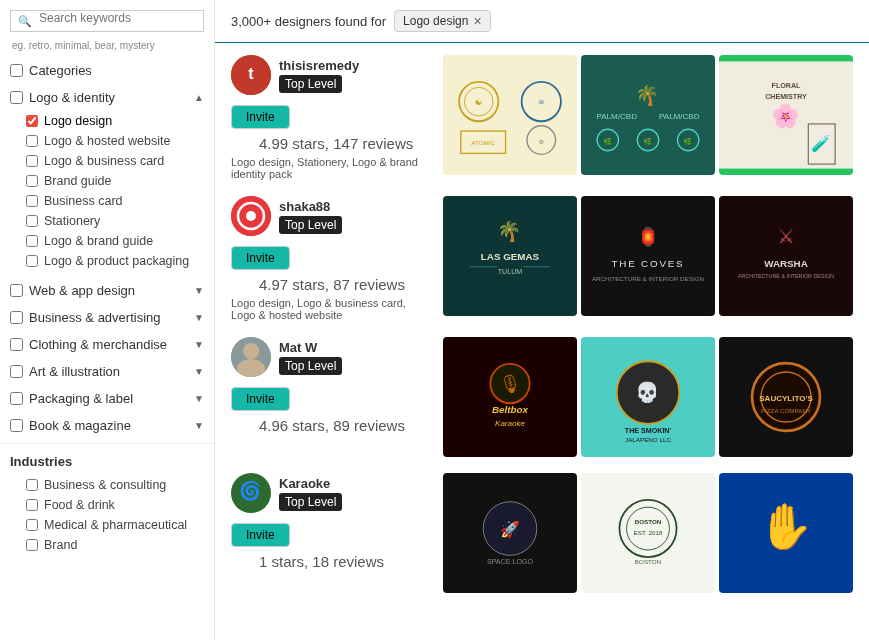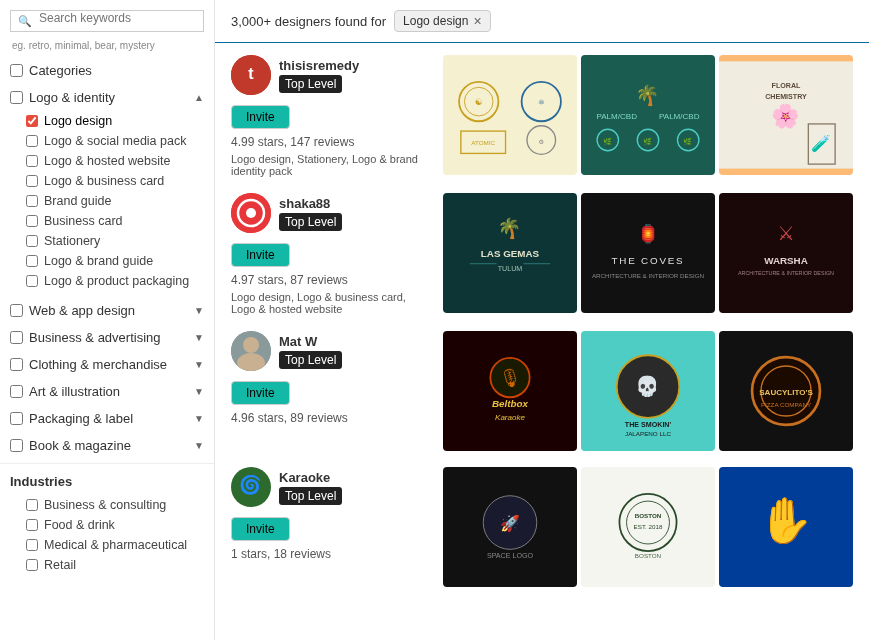--- a/index.html
+++ b/index.html
@@ -34,21 +34,21 @@
 
     .designers-grid { padding: 12px 16px; }
 
     .designer-row { display: flex; gap: 12px; margin-bottom: 16px; align-items: flex-start; }
     .designer-info { width: 200px; min-width: 200px; }
     .designer-header { display: flex; align-items: center; gap: 8px; margin-bottom: 4px; }
     .avatar { width: 40px; height: 40px; border-radius: 50%; display: flex; align-items: center; justify-content: center; font-size: 16px; font-weight: bold; color: #fff; flex-shrink: 0; }
     .designer-name { font-weight: 600; font-size: 13px; }
     .top-level-badge { background: #222; color: #fff; font-size: 12px; padding: 2px 6px; border-radius: 3px; margin-top: 2px; display: inline-block; }
     .invite-btn { border: 1px solid #ccc; background: #14b8a6; border-radius: 4px; padding: 4px 14px; font-size: 12px; cursor: pointer; margin: 6px 0; }
-    .stars-text { font-size: 12px; color: #555; margin-bottom: 4px; }
+    .stars-text { font-size: 15px; color: #555; margin-bottom: 4px; margin-left: 28px; }
     .tags-text { font-size: 11px; color: #555; }
 
     .portfolio-images { flex: 1; display: flex; gap: 4px; flex-wrap: nowrap; }
     .portfolio-img { flex: 1; height: 120px; border-radius: 4px; overflow: hidden; display: flex; align-items: center; justify-content: center; }
   </style>
 </head>
 <body>
 
 <div id="sidebar">
   <div class="search-box">
@@ -72,24 +72,20 @@
       </label>
       <span class="chevron">▲</span>
     </div>
     <div class="category-items">
       <div class="category-item active">
         <input type="checkbox" checked="" style="">
         <span>Logo design</span>
       </div>
       <div class="category-item">
         <input type="checkbox" style="">
-        <span>Logo &amp; social media pack</span>
-      </div>
-      <div class="category-item">
-        <input type="checkbox" style="">
         <span>Logo &amp; hosted website</span>
       </div>
       <div class="category-item">
         <input type="checkbox" style="">
         <span>Logo &amp; business card</span>
       </div>
       <div class="category-item">
         <input type="checkbox" style="">
         <span>Brand guide</span>
       </div>
@@ -176,21 +172,21 @@
     <div class="category-item">
       <input type="checkbox" style="">
       <span>Food &amp; drink</span>
     </div>
     <div class="category-item">
       <input type="checkbox" style="">
       <span>Medical &amp; pharmaceutical</span>
     </div>
     <div class="category-item">
       <input type="checkbox" style="">
-      <span>Retail</span>
+      <span>Brand</span>
     </div>
   </div>
 </div>
 
 <div id="main">
   <div class="top-bar">
     <span>3,000+ designers found for</span>
     <span class="filter-tag">
       <span>Logo design</span>
       <span class="remove">×</span>
@@ -242,21 +238,21 @@
             <text x="110" y="65" text-anchor="middle" fill="#7fd8c8" font-size="9">PALM/CBD</text>
             <circle cx="30" cy="88" r="12" fill="none" stroke="#4ecdc4" stroke-width="1.5"></circle>
             <text x="30" y="92" text-anchor="middle" fill="#4ecdc4" font-size="8">🌿</text>
             <circle cx="75" cy="88" r="12" fill="none" stroke="#4ecdc4" stroke-width="1.5"></circle>
             <text x="75" y="92" text-anchor="middle" fill="#4ecdc4" font-size="8">🌿</text>
             <circle cx="120" cy="88" r="12" fill="none" stroke="#4ecdc4" stroke-width="1.5"></circle>
             <text x="120" y="92" text-anchor="middle" fill="#4ecdc4" font-size="8">🌿</text>
           </svg>
         </div>
 
-        <div class="portfolio-img" style="background:#fdba74;">
+        <div class="portfolio-img" style="background:#22c55e;">
           <svg width="100%" height="100%" viewBox="0 0 150 120">
             <rect width="150" height="120" fill="#f0ede0"></rect>
             <text x="75" y="30" text-anchor="middle" fill="#5a4a3a" font-size="8" font-weight="bold">FLORAL</text>
             <text x="75" y="42" text-anchor="middle" fill="#5a4a3a" font-size="8" font-weight="bold">CHEMISTRY</text>
             <text x="75" y="70" text-anchor="middle" fill="#8a7a6a" font-size="26">🌸</text>
             <rect x="100" y="70" width="30" height="45" fill="none" stroke="#8a7a6a" stroke-width="1.5"></rect>
             <text x="115" y="98" text-anchor="middle" fill="#5a4a3a" font-size="18">🧪</text>
           </svg>
         </div>
       </div>

